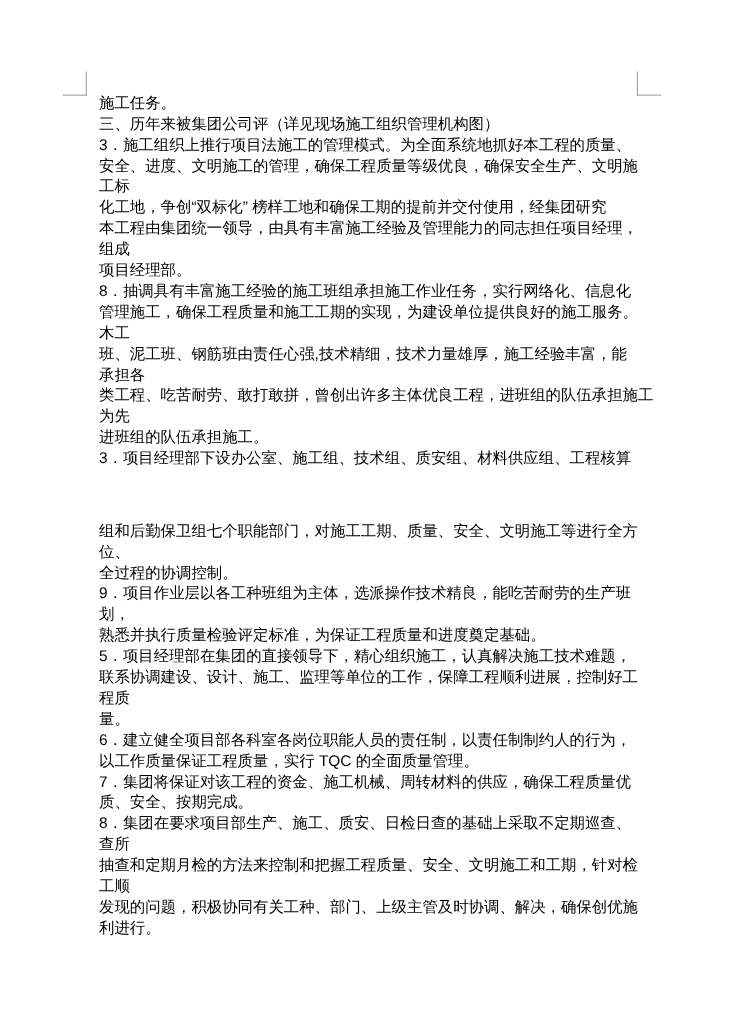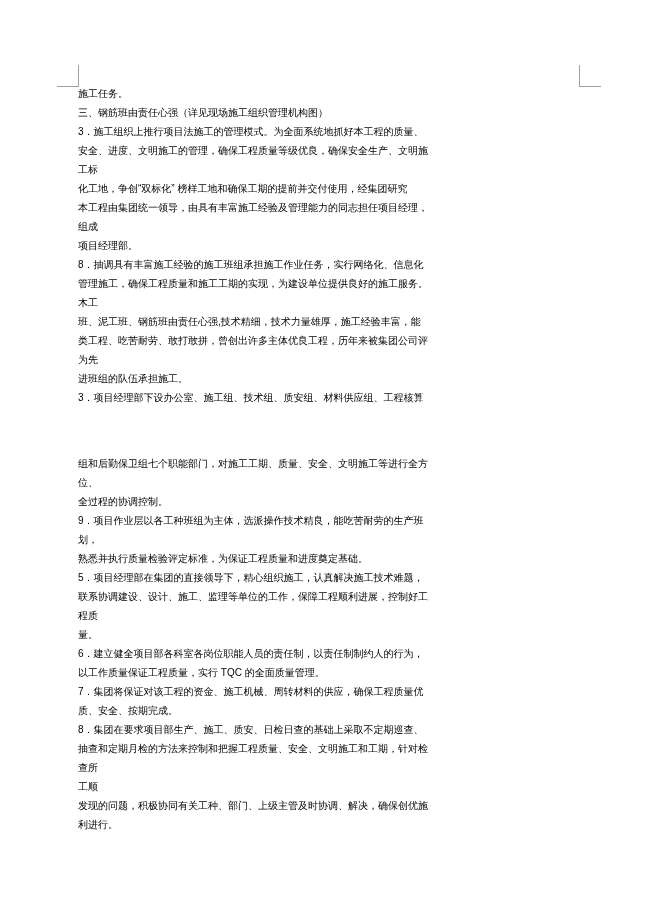--- a/index.html
+++ b/index.html
@@ -37,68 +37,70 @@
   .doc-body {
     position: absolute;
     left: 78px;
     top: 84px;
     width: 520px;
     color: #000000;
   }
   .doc-line {
     height: 19px;
     line-height: 19px;
-    font-size: 10px;
+    font-size: 14px;
     white-space: pre;
     letter-spacing: 0;
     color: #000000;
+    margin-left: 12px;
   }
   .paragraph-gap {
     width: 100%;
   }
 </style>
 </head>
 <body>
 
 <div class="page">
   <div class="crop-mark tl"></div>
   <div class="crop-mark tr"></div>
   <div class="doc-body">
       <div class="doc-line">施工任务。</div>
-      <div class="doc-line">三、钢筋班由责任心强（详见现场施工组织管理机构图）</div>
+      <div class="doc-line">三、历年来被集团公司评（详见现场施工组织管理机构图）</div>
       <div class="doc-line">3．施工组织上推行项目法施工的管理模式。为全面系统地抓好本工程的质量、</div>
       <div class="doc-line">安全、进度、文明施工的管理，确保工程质量等级优良，确保安全生产、文明施</div>
       <div class="doc-line">工标</div>
       <div class="doc-line">化工地，争创“双标化” 榜样工地和确保工期的提前并交付使用，经集团研究</div>
       <div class="doc-line">本工程由集团统一领导，由具有丰富施工经验及管理能力的同志担任项目经理，</div>
       <div class="doc-line">组成</div>
       <div class="doc-line">项目经理部。</div>
       <div class="doc-line">8．抽调具有丰富施工经验的施工班组承担施工作业任务，实行网络化、信息化</div>
       <div class="doc-line">管理施工，确保工程质量和施工工期的实现，为建设单位提供良好的施工服务。</div>
       <div class="doc-line">木工</div>
       <div class="doc-line">班、泥工班、钢筋班由责任心强,技术精细，技术力量雄厚，施工经验丰富，能</div>
-      <div class="doc-line">类工程、吃苦耐劳、敢打敢拼，曾创出许多主体优良工程，历年来被集团公司评</div>
+      <div class="doc-line">承担各</div>
+      <div class="doc-line">类工程、吃苦耐劳、敢打敢拼，曾创出许多主体优良工程，进班组的队伍承担施工</div>
       <div class="doc-line">为先</div>
       <div class="doc-line">进班组的队伍承担施工。</div>
       <div class="doc-line">3．项目经理部下设办公室、施工组、技术组、质安组、材料供应组、工程核算</div>
       <div class="paragraph-gap" style="height: 47px;"></div>
       <div class="doc-line">组和后勤保卫组七个职能部门，对施工工期、质量、安全、文明施工等进行全方</div>
       <div class="doc-line">位、</div>
       <div class="doc-line">全过程的协调控制。</div>
       <div class="doc-line">9．项目作业层以各工种班组为主体，选派操作技术精良，能吃苦耐劳的生产班</div>
       <div class="doc-line">划，</div>
       <div class="doc-line">熟悉并执行质量检验评定标准，为保证工程质量和进度奠定基础。</div>
       <div class="doc-line">5．项目经理部在集团的直接领导下，精心组织施工，认真解决施工技术难题，</div>
       <div class="doc-line">联系协调建设、设计、施工、监理等单位的工作，保障工程顺利进展，控制好工</div>
       <div class="doc-line">程质</div>
       <div class="doc-line">量。</div>
       <div class="doc-line">6．建立健全项目部各科室各岗位职能人员的责任制，以责任制制约人的行为，</div>
       <div class="doc-line">以工作质量保证工程质量，实行 TQC 的全面质量管理。</div>
       <div class="doc-line">7．集团将保证对该工程的资金、施工机械、周转材料的供应，确保工程质量优</div>
       <div class="doc-line">质、安全、按期完成。</div>
       <div class="doc-line">8．集团在要求项目部生产、施工、质安、日检日查的基础上采取不定期巡查、</div>
+      <div class="doc-line">查所</div>
       <div class="doc-line">抽查和定期月检的方法来控制和把握工程质量、安全、文明施工和工期，针对检</div>
-      <div class="doc-line">查所</div>
       <div class="doc-line">工顺</div>
       <div class="doc-line">发现的问题，积极协同有关工种、部门、上级主管及时协调、解决，确保创优施</div>
       <div class="doc-line">利进行。</div>
     </div>
 </div>
 
 </body></html>

